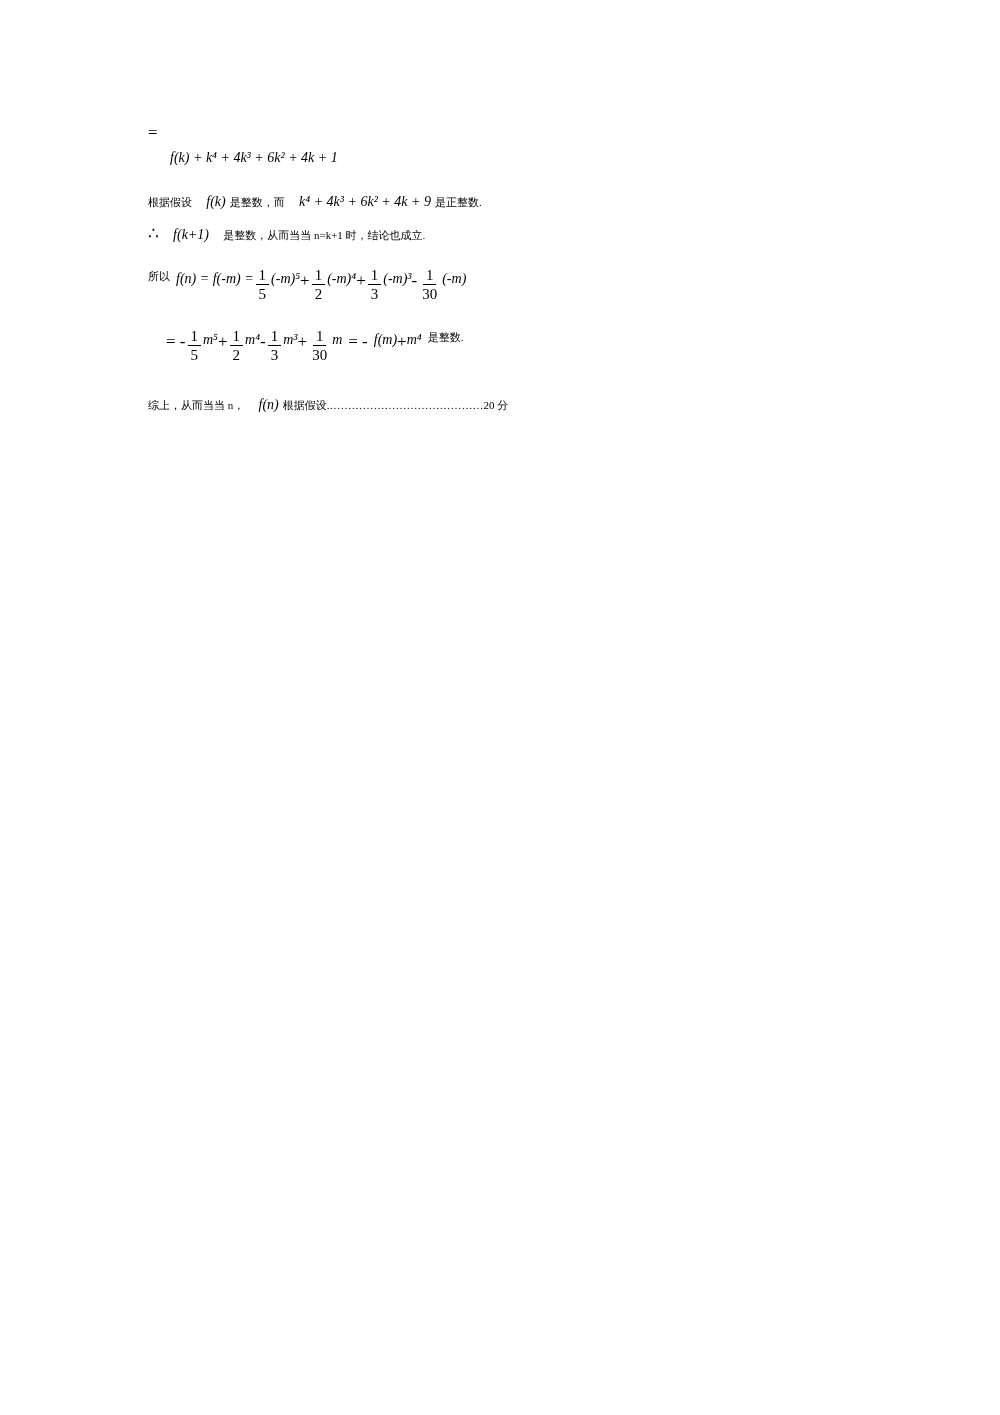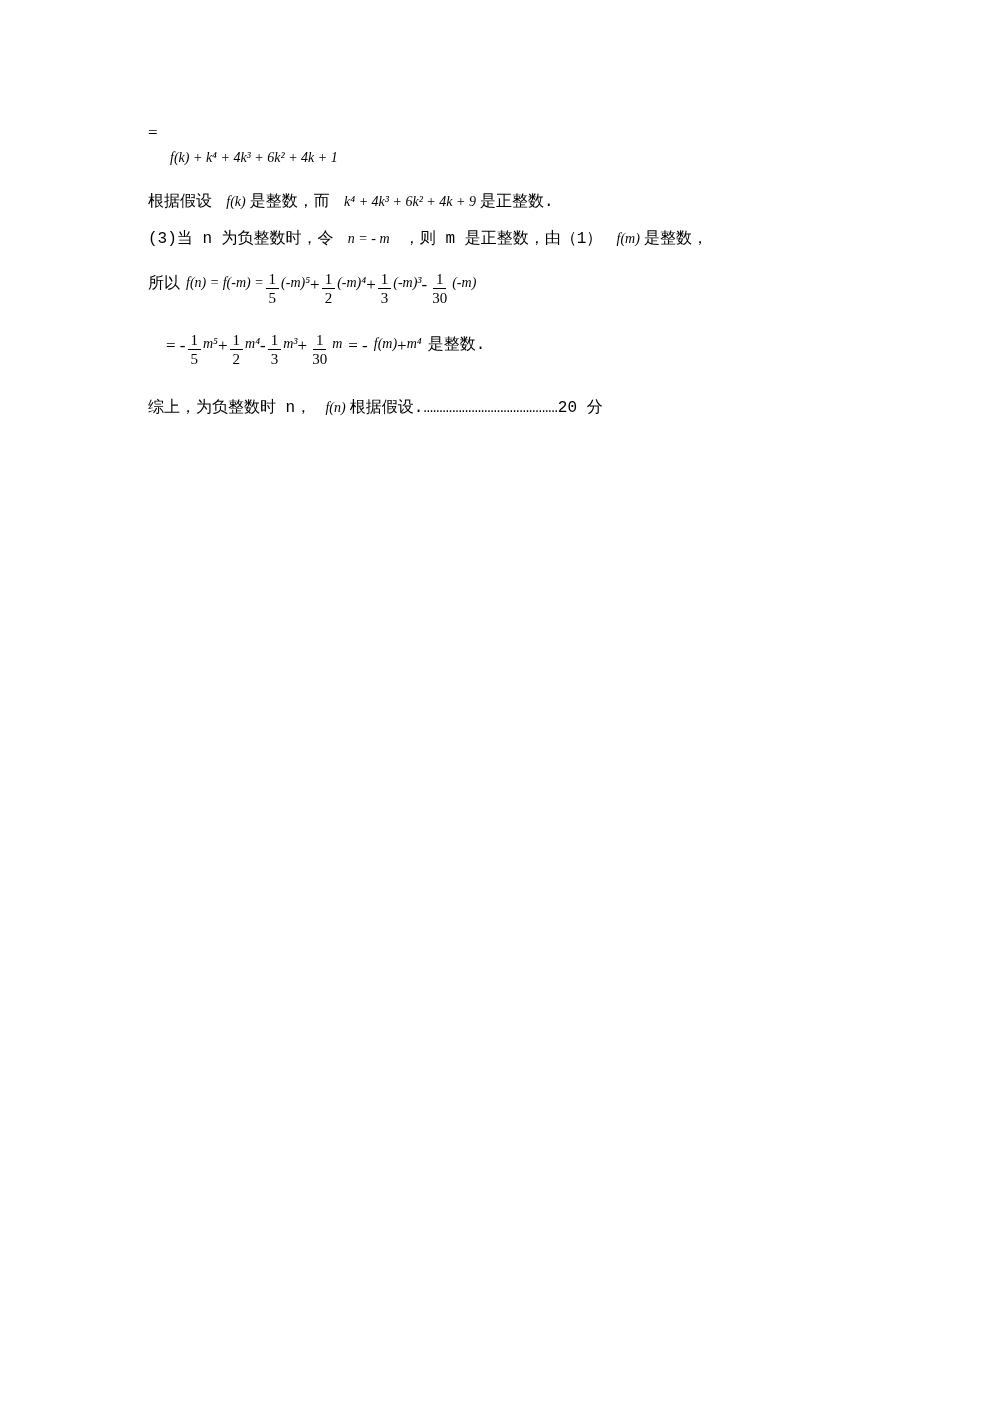--- a/index.html
+++ b/index.html
@@ -28,22 +28,22 @@
     top: 120px;
     width: 700px;
   }
   .line {
     font-size: 16.5px;
     line-height: 1.55;
     margin: 0 0 8px 0;
     white-space: nowrap;
   }
   .cjk {
-    font-family: Liberation Mono, monospace;
-    font-size: 16px;
+    font-family: Liberation Serif, serif;
+    font-size: 11px;
   }
   .math {
     font-family: "Liberation Serif", serif;
     font-style: italic;
     font-size: 14px;
   }
   .mathup {
     font-family: "Liberation Serif", serif;
     font-style: normal;
     font-size: 17px;
@@ -108,33 +108,30 @@
     <div class="line" style="margin-top:18px;">
       <span class="cjk">根据假设</span>
       <span class="sp"></span>
       <span class="math">f(k)</span>
       <span class="cjk">是整数，而</span>
       <span class="sp"></span>
       <span class="math">k⁴ + 4k³ + 6k² + 4k + 9</span>
       <span class="cjk">是正整数.</span>
     </div>
 
-
-
-
-    <div class="line" style="margin-top:10px;">
-      <span class="cjk">(3)当 n 为负整数时，令</span>
-      <span class="sp"></span>
-      <span class="math">n = - m</span>
-      <span class="sp"></span>
-      <span class="cjk">，则 m 是正整数，由（1）</span>
-      <span class="sp"></span>
-      <span class="math">f(m)</span>
-      <span class="cjk">是整数，</span>
-    </div>
+    <div class="line">
+      <span class="mathup">∴</span>
+      <span class="sp"></span>
+      <span class="math">f(k+1)</span>
+      <span class="sp"></span>
+      <span class="cjk">是整数，从而当当 n=k+1 时，结论也成立.</span>
+    </div>
+
+
+
 
     <div class="line eqline" style="margin-top:20px;">
       <span class="cjk">所以</span>
       <span class="sp"></span>
       <span class="math">f(n) = f(-m) =</span>
       <span class="frac">
         <span class="num">1</span>
         <span class="den">5</span>
       </span>
       <span class="math">(-m)⁵</span>
@@ -187,20 +184,20 @@
       <span class="mathup">= -</span>
       <span class="sp"></span>
       <span class="math">f(m)</span>
       <span class="mathup">+</span>
       <span class="math">m⁴</span>
       <span class="sp"></span>
       <span class="cjk">是整数.</span>
     </div>
 
     <div class="line" style="margin-top:26px;">
-      <span class="cjk">综上，为负整数时 n，</span>
+      <span class="cjk">综上，从而当当 n，</span>
       <span class="sp"></span>
       <span class="math">f(n)</span>
       <span class="cjk">根据假设.</span><span class="cjk dots">……………………………………</span><span class="cjk">20 分</span>
     </div>
 
   </div>
 </div>
 
 </body></html>

